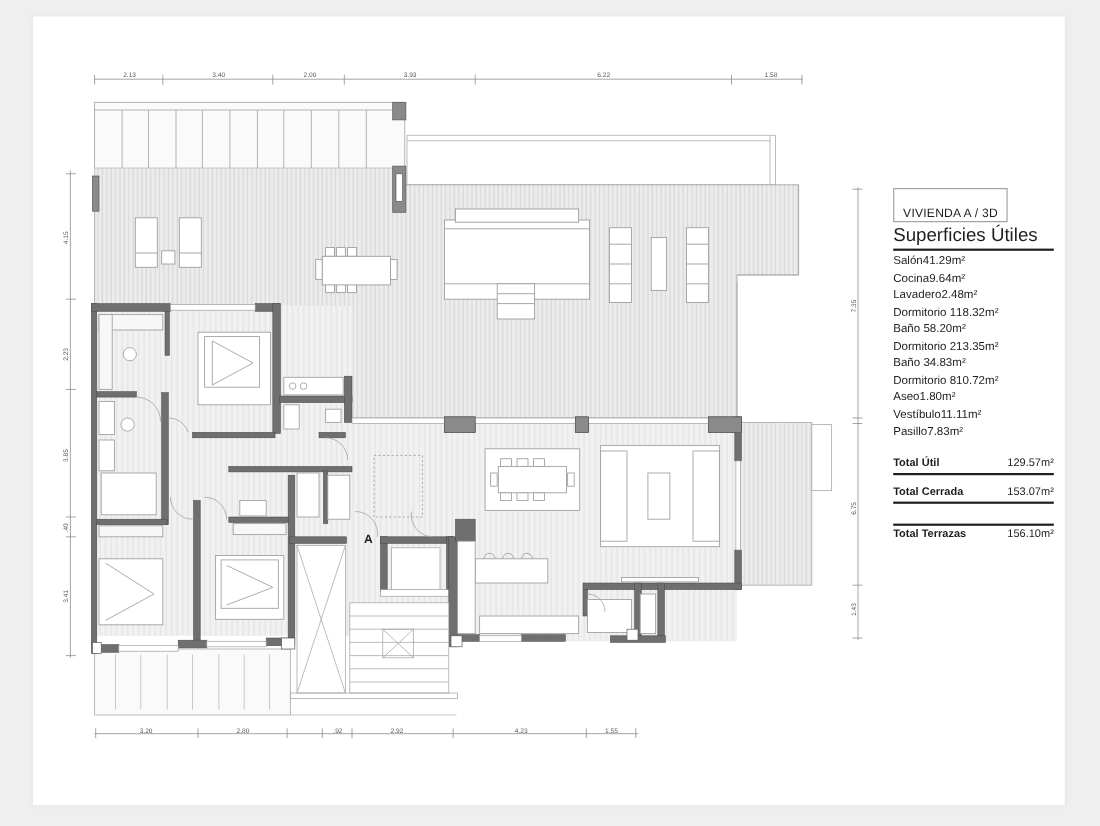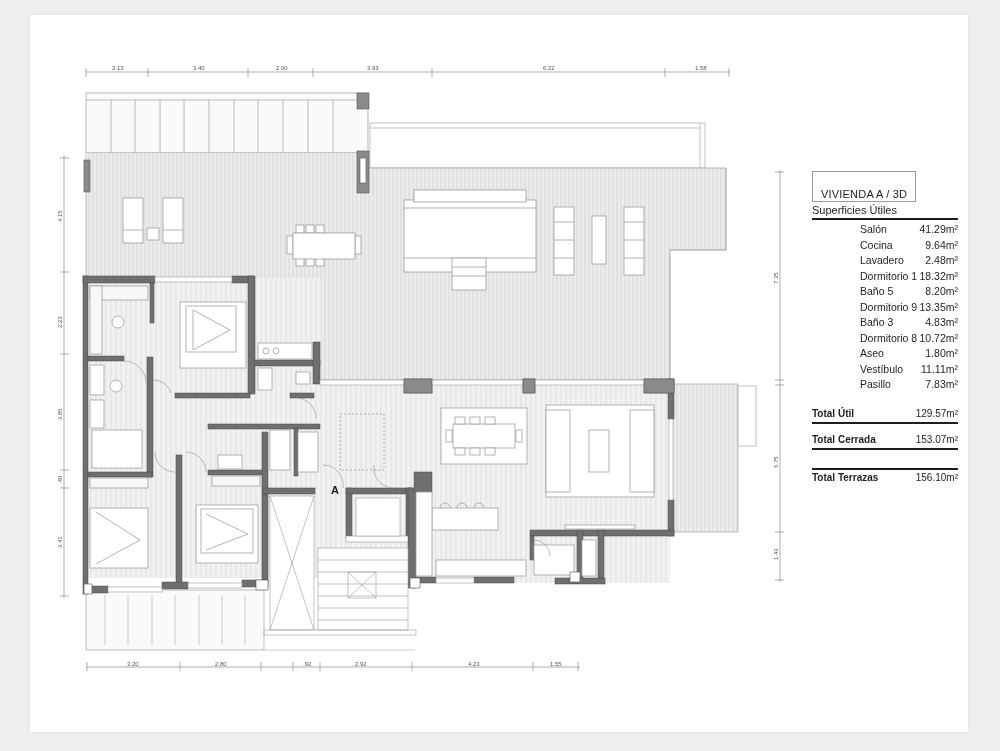--- a/index.html
+++ b/index.html
@@ -1,22 +1,22 @@
 <!DOCTYPE html>
 <html><head>
 <meta charset="utf-8">
 <style>
   html,body{margin:0;padding:0;}
   body{width:1000px;height:751px;background:#efefef;position:relative;overflow:hidden;font-family:"Liberation Sans",sans-serif;}
   .card{position:absolute;left:30px;top:15px;width:938px;height:717px;background:#ffffff;box-shadow:0 0 6px rgba(0,0,0,0.06);}
   .plan{position:absolute;left:0;top:0;width:1000px;height:751px;}
   .legend{position:absolute;left:812px;top:171px;width:146px;color:#1e1e1e;font-size:10.5px;}
   .legend .title{display:inline-block;border:1px solid #9a9a9a;padding:16px 8px 1px 8px;font-size:11px;letter-spacing:0.2px;}
-  .legend .subtitle{margin-top:2px;font-size:11px;padding-bottom:2px;border-bottom:2px solid #1e1e1e;}
-  .legend .row{display:flex;justify-content:space-between;height:15.5px;line-height:15.5px;margin-left:48px;}
+  .legend .subtitle{margin-top:2px;font-size:17px;padding-bottom:2px;border-bottom:2px solid #1e1e1e;}
+  .legend .row{display:flex;height:15.5px;line-height:15.5px;}
   .legend .row .v{text-align:right;}
   .legend .rooms{margin-top:2px;}
   .legend .total{display:flex;justify-content:space-between;font-weight:bold;font-size:10px;line-height:16px;}
   .legend .total .v{font-weight:normal;}
   .legend .total-util{margin-top:13px;border-bottom:2px solid #1e1e1e;}
   .legend .total-cerrada{margin-top:8px;border-bottom:2px solid #1e1e1e;}
   .legend .terr{margin-top:14px;}
   .legend .terr .row{height:13.5px;line-height:13.5px;}
   .legend .total-terr{border-top:2px solid #1e1e1e;margin-top:18px;}
   .dim{font-family:"Liberation Sans",sans-serif;font-size:6px;fill:#555;}
@@ -388,21 +388,21 @@
       </div>
     <div class="row">
         <span>Dormitorio 1</span>
         <span class="v">18.32m²</span>
       </div>
     <div class="row">
         <span>Baño 5</span>
         <span class="v">8.20m²</span>
       </div>
     <div class="row">
-        <span>Dormitorio 9</span>
+        <span>Dormitorio 2</span>
         <span class="v">13.35m²</span>
       </div>
     <div class="row">
         <span>Baño 3</span>
         <span class="v">4.83m²</span>
       </div>
     <div class="row">
         <span>Dormitorio 8</span>
         <span class="v">10.72m²</span>
       </div>

